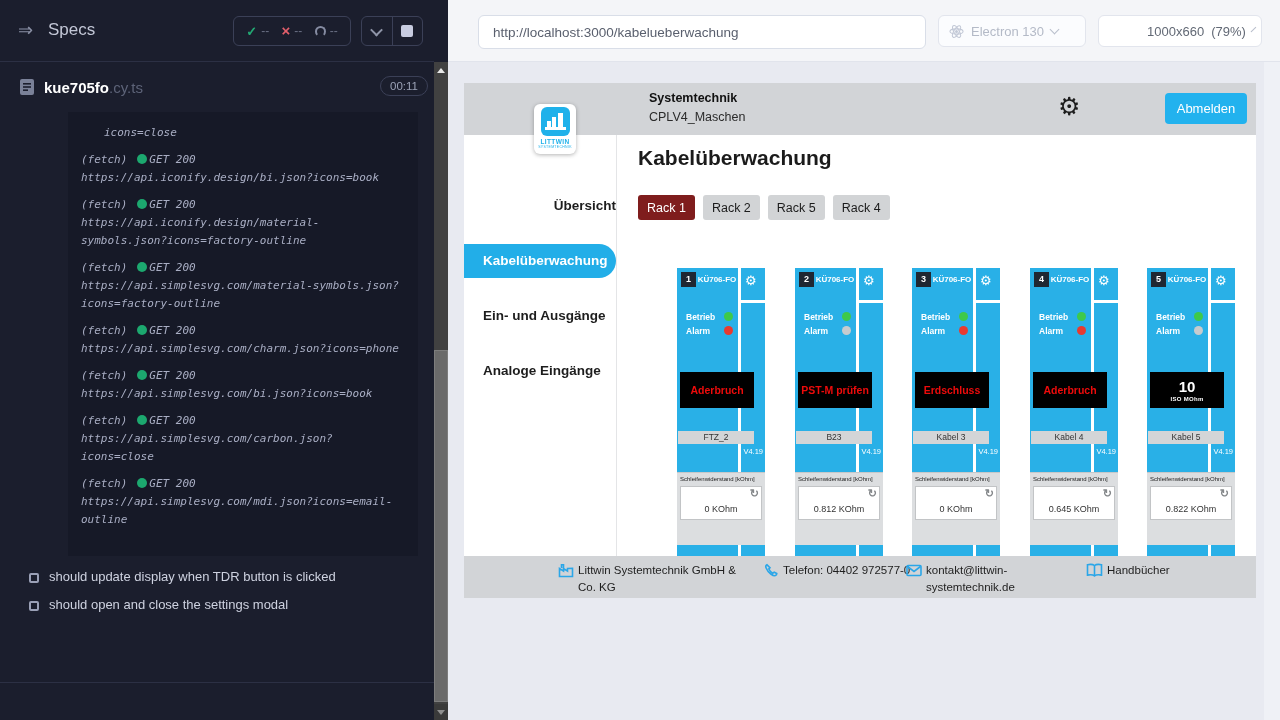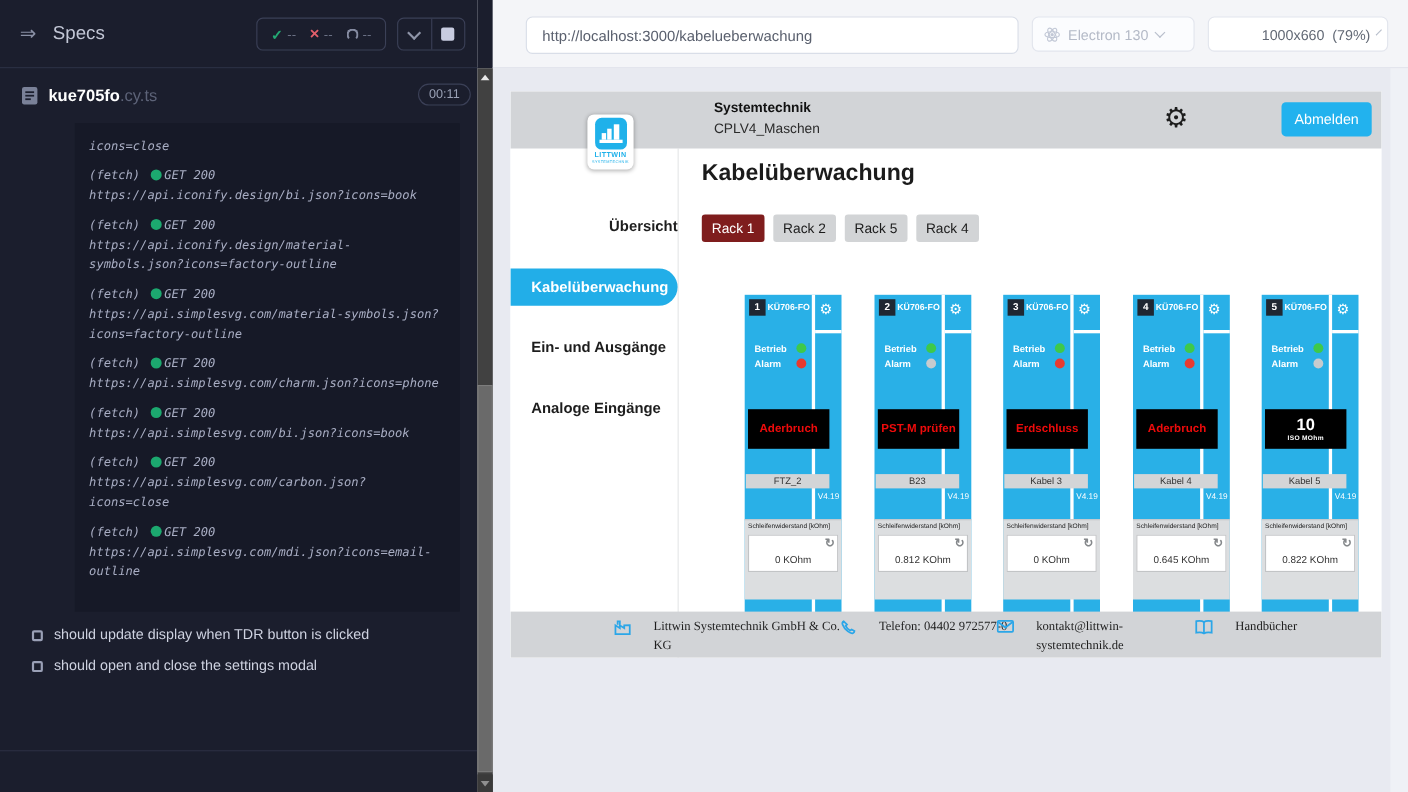--- a/index.html
+++ b/index.html
@@ -24,21 +24,21 @@
   .stop-sq { width:12px; height:12px; background:#c8cce0; border-radius:2px; }
 
   .spec-row { position:absolute; left:0; top:72px; width:434px; height:34px; }
   .doc-icon { position:absolute; left:19px; top:6px; }
   .spec-name { position:absolute; left:44px; top:7px; font-size:15px; color:#ffffff; font-weight:bold; }
   .spec-ext { color:#5d6378; font-weight:normal; }
   .spec-duration { position:absolute; left:380px; top:4px; border:1px solid #3b4057; border-radius:12px; padding:3px 9px; font-size:11.5px; color:#9aa1b5; }
 
   .log-box { position:absolute; left:68px; top:112px; width:350px; height:444px; background:#161927; padding:12px 14px 12px 13px;
              font-family:"DejaVu Sans Mono", monospace; font-style:italic; font-size:11px; line-height:18px; color:#a9aec4; overflow:hidden; }
-  .log-partial { margin-bottom:9px; overflow-wrap:break-word; }
+  .log-partial { margin-bottom:9px; overflow-wrap:break-word;margin-left:23px; }
   .log-entry { margin-bottom:9px; }
   .log-url { overflow-wrap:break-word; word-break:break-word; }
   .log-dot { display:inline-block; width:10px; height:10px; border-radius:50%; background:#1ca86f; margin:0 2px 0 10px; vertical-align:-1px; }
 
   .test-list { position:absolute; left:0; top:566px; width:434px; }
   .test-item { position:relative; height:28px; }
   .test-sq { position:absolute; left:29px; top:7px; width:10px; height:10px; border:2px solid #9aa0b6; border-radius:2px; }
   .test-label { position:absolute; left:49px; top:3px; font-size:13px; color:#ced2e0; }
   .runner-bottom-divider { position:absolute; left:0; top:682px; width:434px; height:1px; background:#2c3044; }
 
@@ -110,21 +110,21 @@
   .meas-label { position:absolute; left:3px; top:3px; font-size:6px; color:#222; white-space:nowrap; }
   .meas-box { position:absolute; left:3px; top:13px; width:82px; height:34px; background:#ffffff; border:1px solid #c2c4c6; }
   .refresh-icon { position:absolute; right:2px; top:0px; font-size:11px; color:#85888b; font-weight:bold; cursor:pointer; }
   .meas-value { position:absolute; left:0; top:17px; width:100%; text-align:center; font-size:9px; color:#333; }
   .mode-btn { position:absolute; top:256px; height:19px; width:41px; border:none; font-size:8.5px; font-weight:bold; color:#ffffff; font-family:"Liberation Sans", sans-serif; cursor:pointer; }
   .btn-schleife { left:2px; background:#22aee8; }
   .btn-tdr { left:45px; background:#a7aaac; }
   .btn-tdr.disabled { background:#d6d8da; }
 
   .app-footer { position:absolute; left:0; top:473px; width:792px; height:42px; background:#d2d4d7; z-index:10; }
-  .fi { position:absolute; top:6px; display:flex; gap:20px;font-family:Liberation Serif, serif; }
+  .fi { position:absolute; top:6px; display:flex; gap:4px; }
   .fi .f-ic { flex:0 0 auto; margin-top:1px; }
   .fi .f-tx { font-size:11.5px; color:#1e1e1e; line-height:1.5; }
   .fi0 { left:94px; }  .fi0 .f-tx { width:178px; }
   .fi1 { left:300px; } .fi1 .f-tx { width:129px; }
   .fi2 { left:442px; } .fi2 .f-tx { width:102px; }
   .fi3 { left:622px; }
   svg.blue-ic { stroke:#2ba6e8; fill:none; stroke-width:1.6; }
 </style>
 </head>
 <body>

